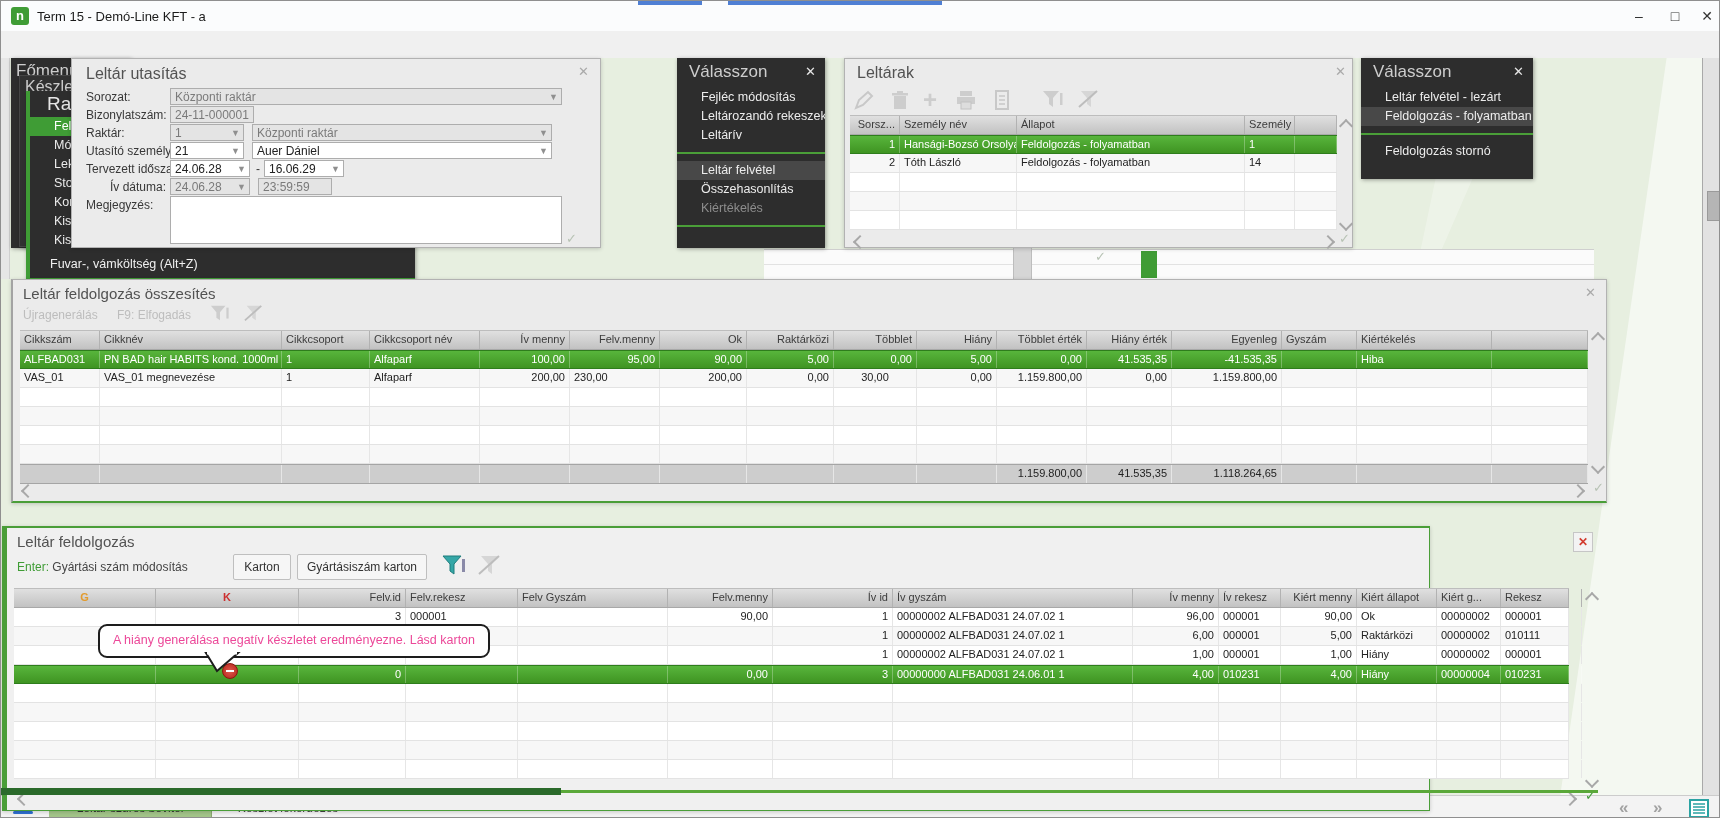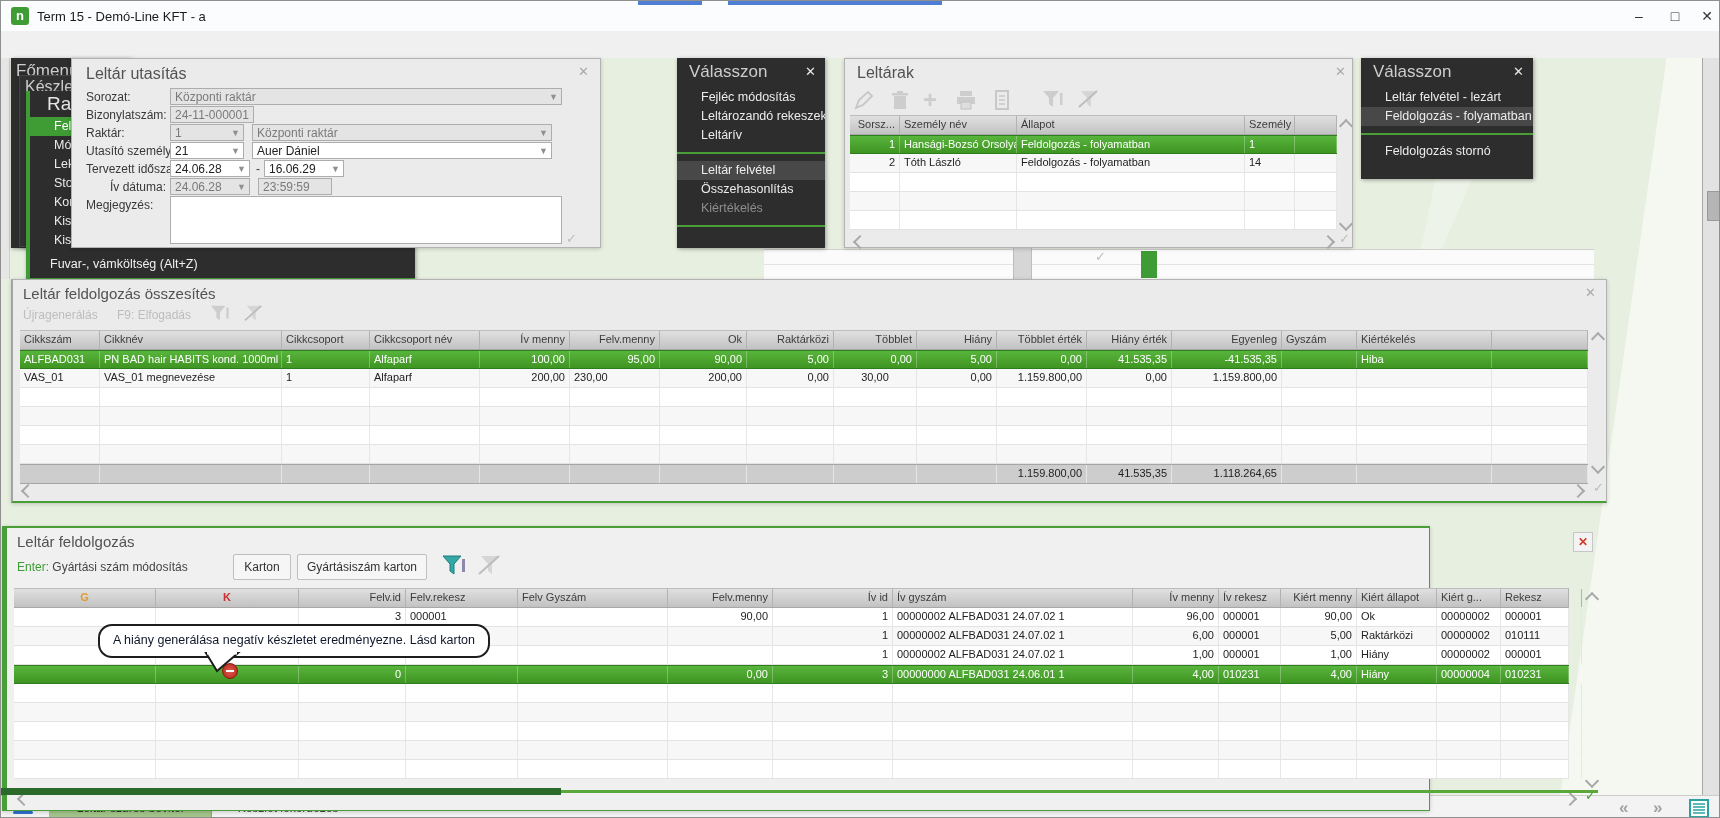--- a/index.html
+++ b/index.html
@@ -56,21 +56,21 @@
   .chv{position:absolute;width:8px;height:8px;border:solid #a8a8a8;border-width:0 2px 2px 0;}
   .chv.r{transform:rotate(-45deg);}
   .chv.l{transform:rotate(135deg);}
   .chv.u{transform:rotate(-135deg);}
   .chv.d{transform:rotate(45deg);}
   .chk{position:absolute;font-size:13px;color:#b7c2b4;}
   .chk.green{color:#3f9c35;}
   
   .btn{position:absolute;height:24px;background:#f6f6f6;border:1px solid #bfbfbf;border-radius:2px;font-size:12px;color:#333;line-height:24px;text-align:center;}
   
-  #tooltip{left:91px;top:96px;width:388px;height:30px;background:#fff;border:2px solid #1d1d1d;border-radius:14px;font-size:12.5px;color:#0f172a;line-height:28px;text-align:center;z-index:30;}
+  #tooltip{left:91px;top:96px;width:388px;height:30px;background:#fff;border:2px solid #1d1d1d;border-radius:9px;font-size:12.5px;color:#ec4899;line-height:28px;text-align:center;z-index:30;}
   #tooltiptail{left:196px;top:124px;z-index:31;}
   
   #stopicon{left:215px;top:135px;width:14px;height:14px;border-radius:50%;background:radial-gradient(#e05a4d,#b3241a);border:1px solid #8d1710;z-index:5;}
   #stopicon::after{content:"";position:absolute;left:3px;top:6px;width:8px;height:2px;background:#fff;}
   
   #statusbar{left:0;top:794px;width:1720px;height:24px;background:#f3f3f3;border-top:1px solid #cccccc;}
   .hbar{position:absolute;width:20px;height:3px;background:#2f6fd0;border-radius:2px;}
   .stattab{position:absolute;top:0;height:24px;line-height:24px;text-align:center;font-size:12px;}
   .stattab.active{background:#a3c489;border-right:1px solid #8aa870;color:#303030;}
   .bigchev{font-size:17px;font-weight:bold;color:#a2a2a2;}

